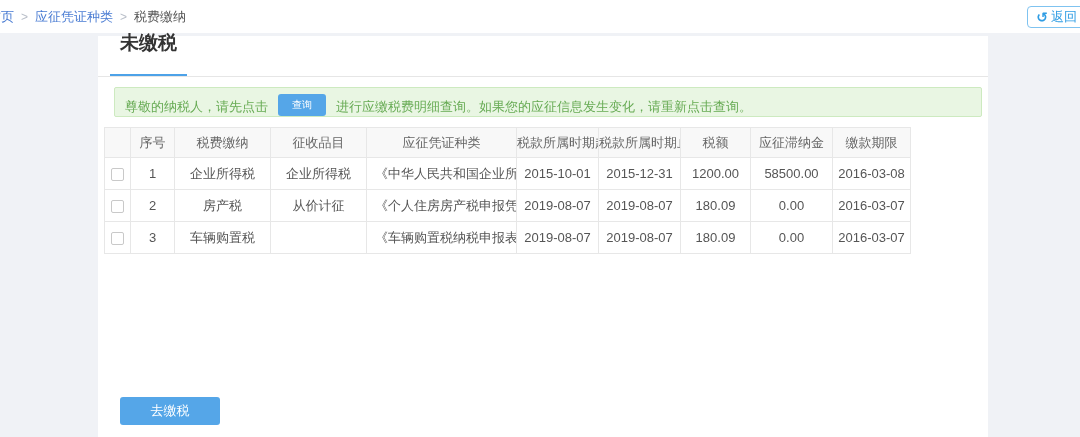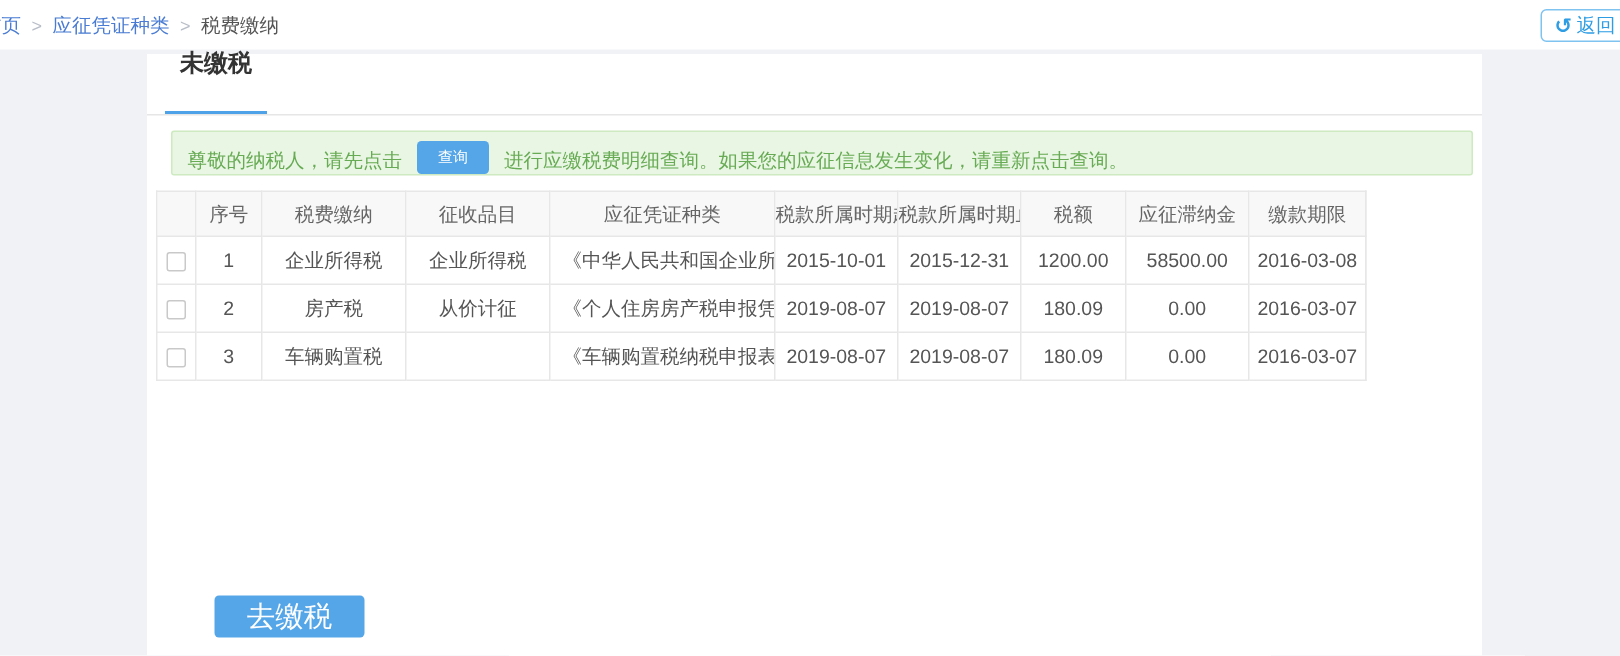--- a/index.html
+++ b/index.html
@@ -40,21 +40,21 @@
     background: #ffffff;
   }
 
   
   .tabs {
     display: flex; align-items: flex-end; height: 41px;
     border-bottom: 1px solid #e6e6e6; padding-left: 12px;
   }
   .tab {
     padding: 0 10px; height: 51px; line-height: 36px; margin-right: 18px;
-    font-size: 16px; color: #555; cursor: pointer;
+    font-size: 19px; color: #555; cursor: pointer;
     border-bottom: 2px solid transparent; white-space: nowrap;
   }
   .tab.active { color: #333; font-weight: bold; border-bottom-color: #4da2e8; }
 
   
   .notice {
     margin: 10px 6px 0 16px; height: 30px;
     background: #e9f6e3; border: 1px solid #cdeac0; border-radius: 2px;
     display: flex; align-items: flex-end; padding: 0 10px;
     color: #67ab54; font-size: 13px; white-space: nowrap; overflow: hidden;
@@ -83,21 +83,21 @@
   .checkbox {
     display: inline-block; width: 13px; height: 13px;
     border: 1px solid #c9c9c9; border-radius: 2px; background: #fff;
     vertical-align: middle; cursor: pointer;
   }
 
   
   .pay-btn {
     position: absolute; left: 22px; top: 361px; width: 100px; height: 28px;
     background: #55a6e8; color: #ffffff; border: none; border-radius: 3px;
-    font-size: 19px; cursor: pointer; font-family: inherit; margin-left: 23px;
+    font-size: 13px; cursor: pointer; font-family: inherit;
   }
 </style>
 </head>
 <body>
 
 <div class="topbar">
   <div class="breadcrumb">
     <span class="crumb-link">首页</span>
     <span class="crumb-sep">&gt;</span>
     <span class="crumb-link">应征凭证种类</span>

